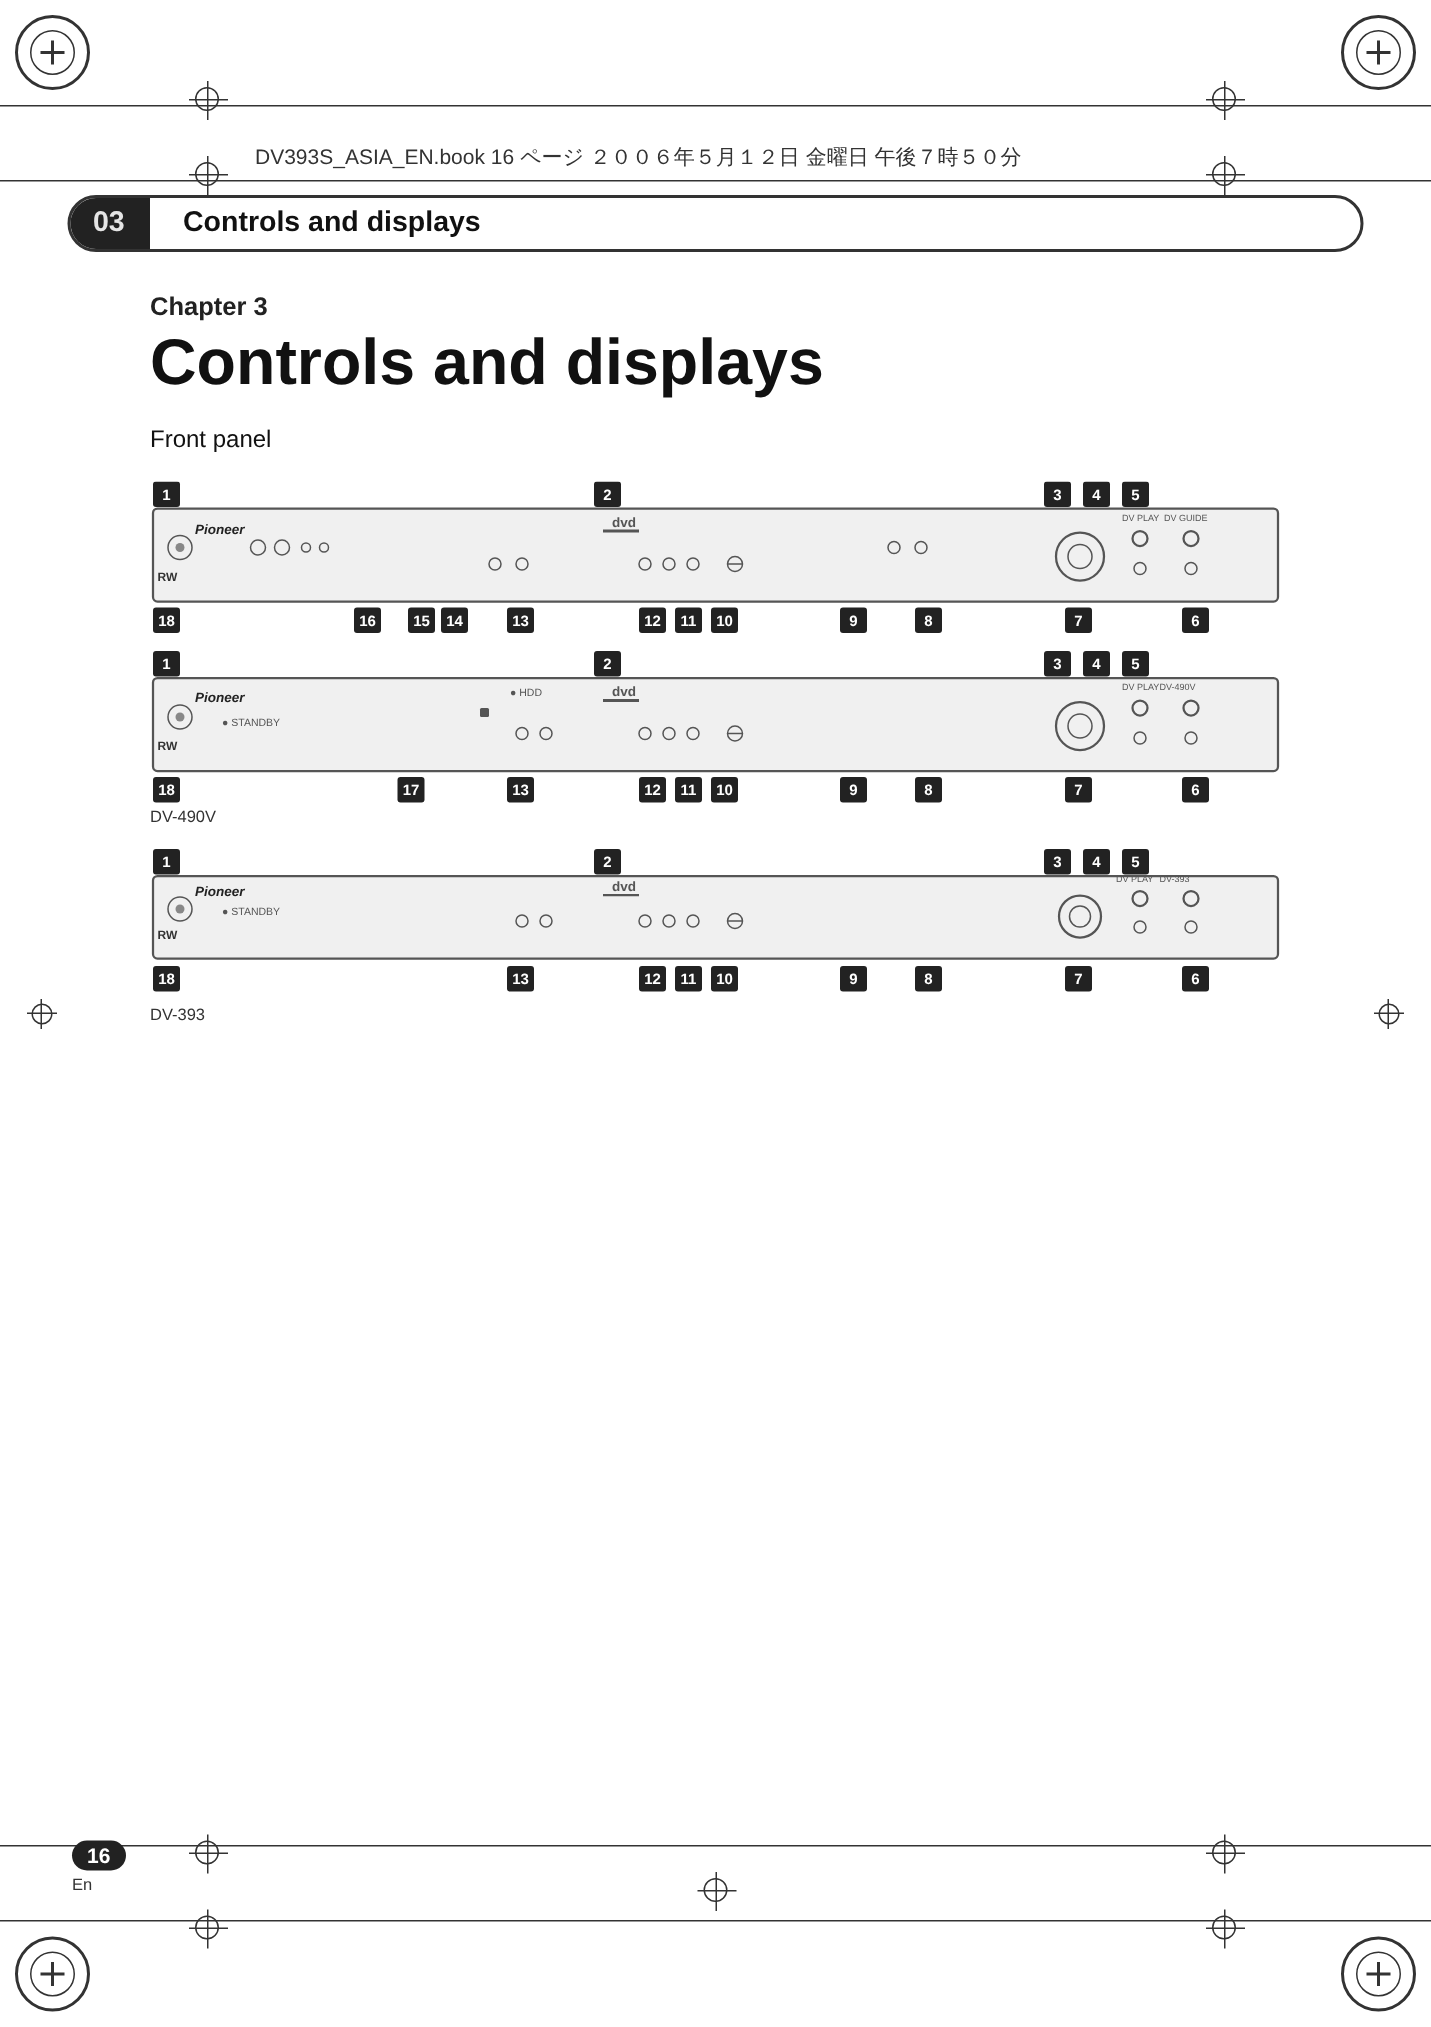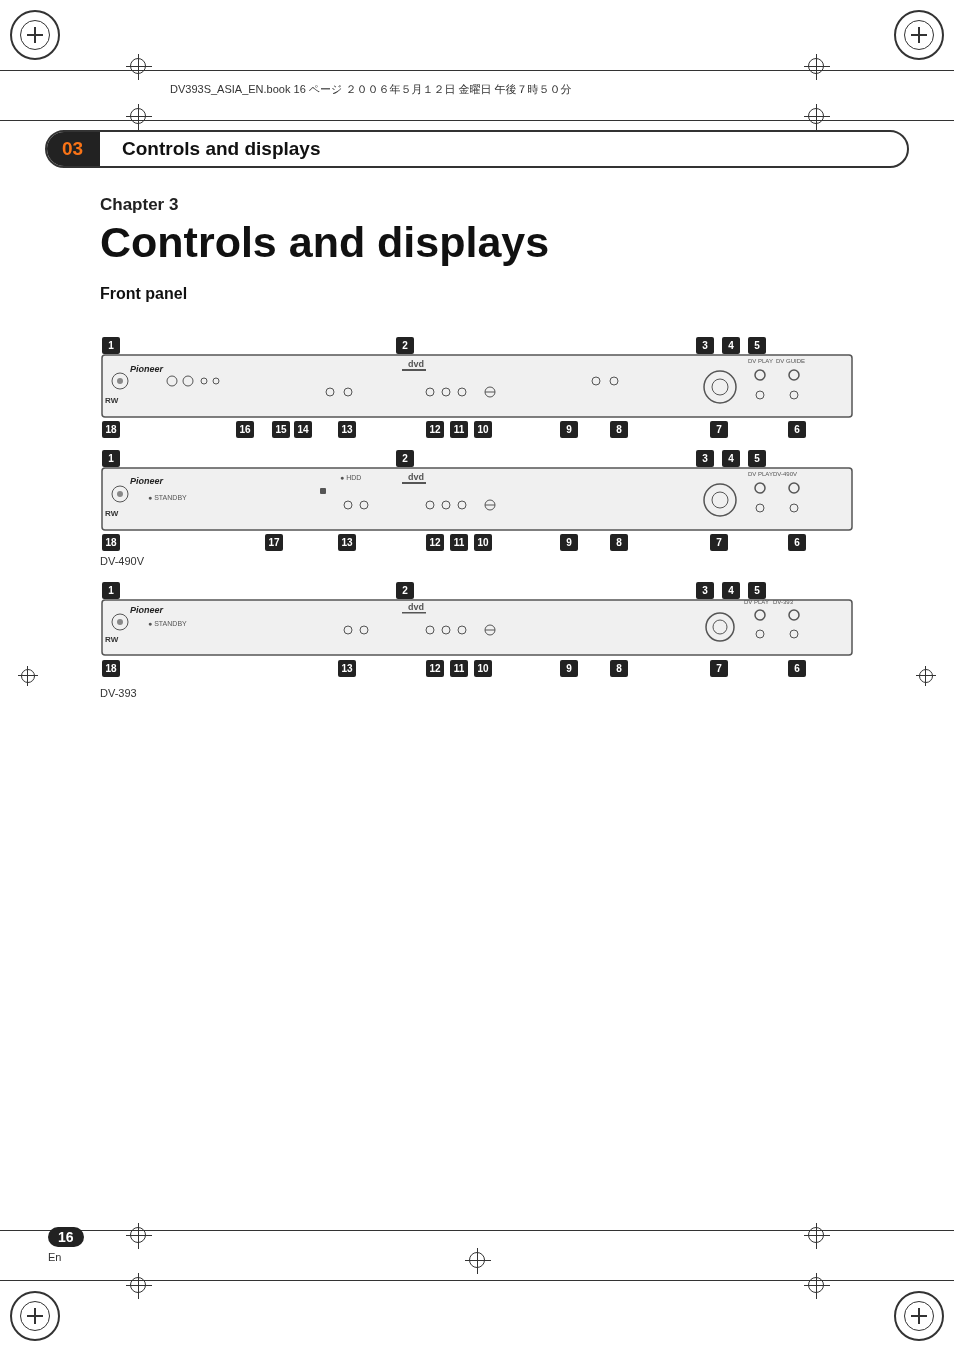--- a/index.html
+++ b/index.html
@@ -164,31 +164,31 @@
     <div class="ch-v"></div>
   </div>
 </div>
 <div style="position:absolute;top:108px;right:130px;" class="crosshair">
   <div class="ch-circle">
     <div class="ch-h"></div>
     <div class="ch-v"></div>
   </div>
 </div>
 
-<div style="position:absolute;top:82px;left:170px;font-size:11px;color:#333;">DV393S_ASIA_EN.book  16 ページ  ２００６年５月１２日  金曜日  午後７時５０分</div>
+<div style="position:absolute;top:96px;left:170px;font-size:14px;color:#333;">DV393S_ASIA_EN.book  16 ページ  ２００６年５月１２日  金曜日  午後７時５０分</div>
 
 <div style="position:absolute;top:130px;left:45px;right:45px;height:38px;border:2px solid #333;border-radius:22px;display:flex;align-items:center;overflow:hidden;">
-  <div style="background:#222;color:#f97316;width:55px;height:38px;display:flex;align-items:center;justify-content:center;font-size:19px;font-weight:bold;border-radius:20px 0 0 20px;flex-shrink:0;margin-left:-2px;">03</div>
+  <div style="background:#222;color:#e5e5e5;width:55px;height:38px;display:flex;align-items:center;justify-content:center;font-size:19px;font-weight:bold;border-radius:20px 0 0 20px;flex-shrink:0;margin-left:-2px;">03</div>
   <div style="font-size:19px;font-weight:bold;margin-left:22px;color:#111;">Controls and displays</div>
 </div>
 
 <div class="main-content">
   <div style="font-size:17px;font-weight:bold;color:#222;margin-bottom:3px;">Chapter 3</div>
   <div style="font-size:43px;font-weight:bold;color:#111;margin-bottom:18px;font-family:Arial,sans-serif;">Controls and displays</div>
-  <div style="font-size:16px;font-weight:bold;color:#111;margin-bottom:34px;">Front panel</div>
+  <div style="font-size:16px;font-weight:normal;color:#111;margin-bottom:18px;">Front panel</div>
 
   <div class="diagram-wrapper">
     <svg width="754" height="105" viewBox="0 0 754 105" style="display:block;">
 
       <rect x="2" y="0" width="18" height="17" rx="2" fill="#222"></rect>
       <text x="11" y="12" text-anchor="middle" fill="white" font-size="10" font-weight="bold">1</text>
 
       <rect x="296" y="0" width="18" height="17" rx="2" fill="#222"></rect>
       <text x="305" y="12" text-anchor="middle" fill="white" font-size="10" font-weight="bold">2</text>
 

